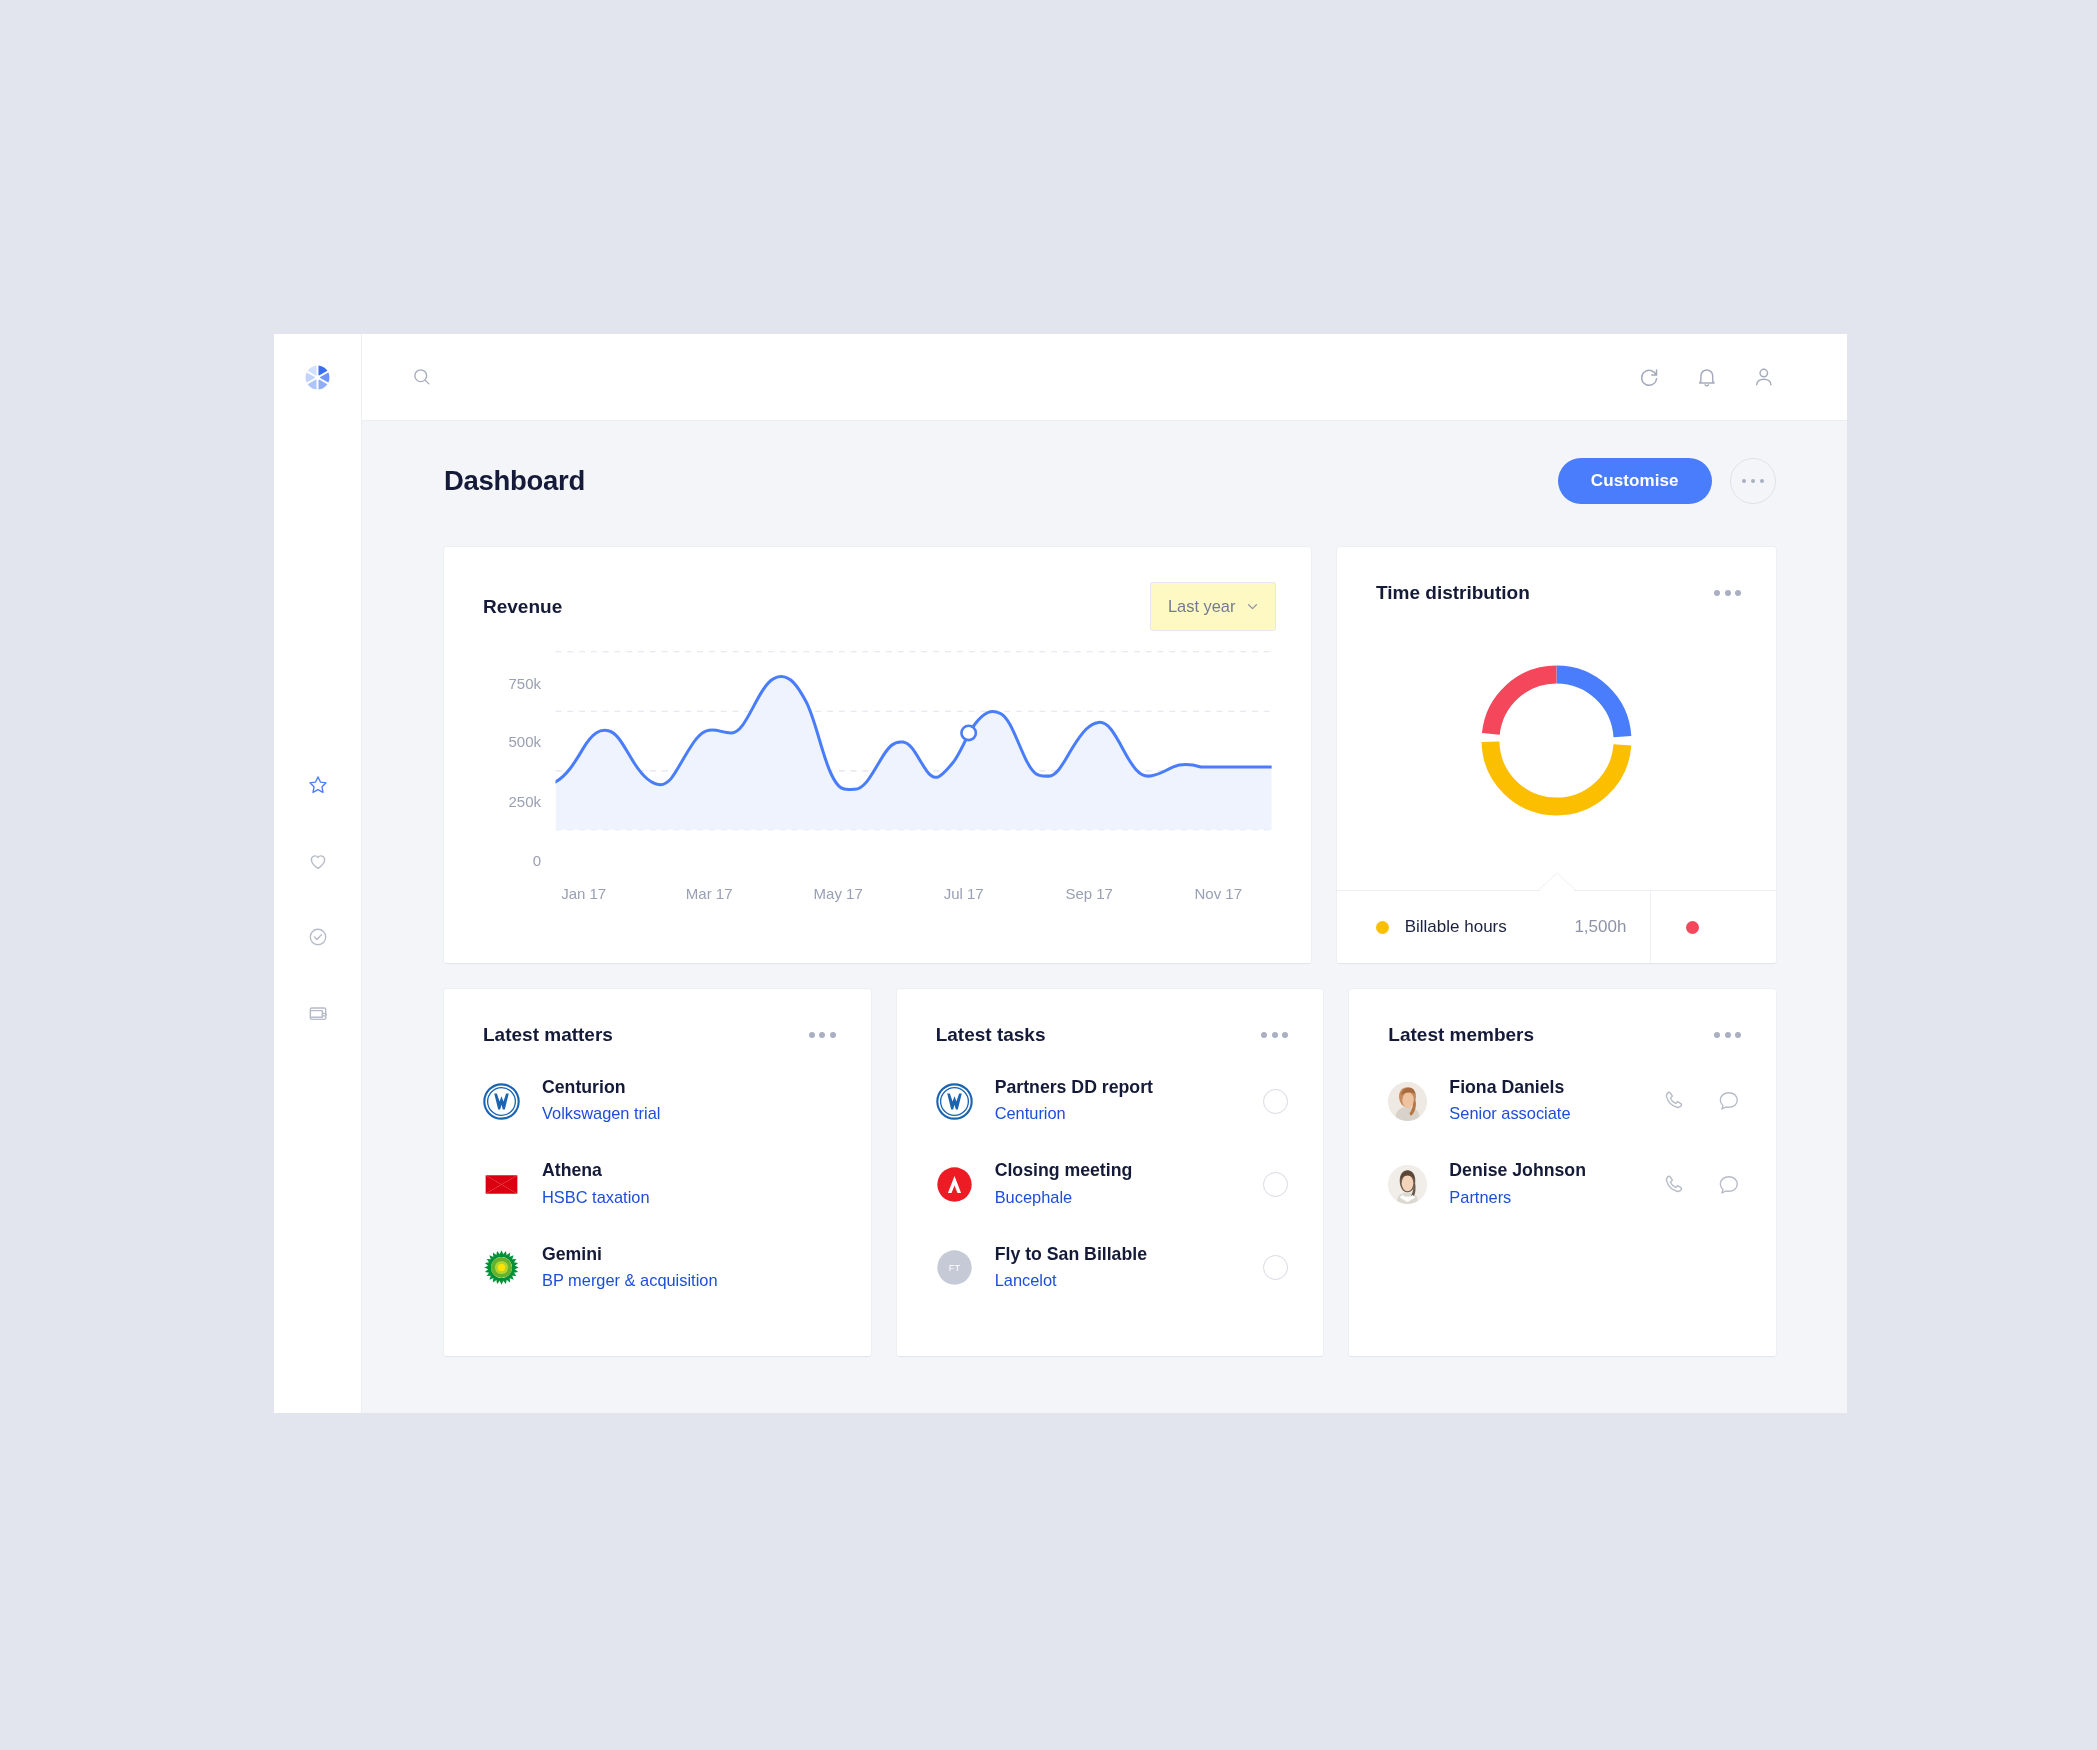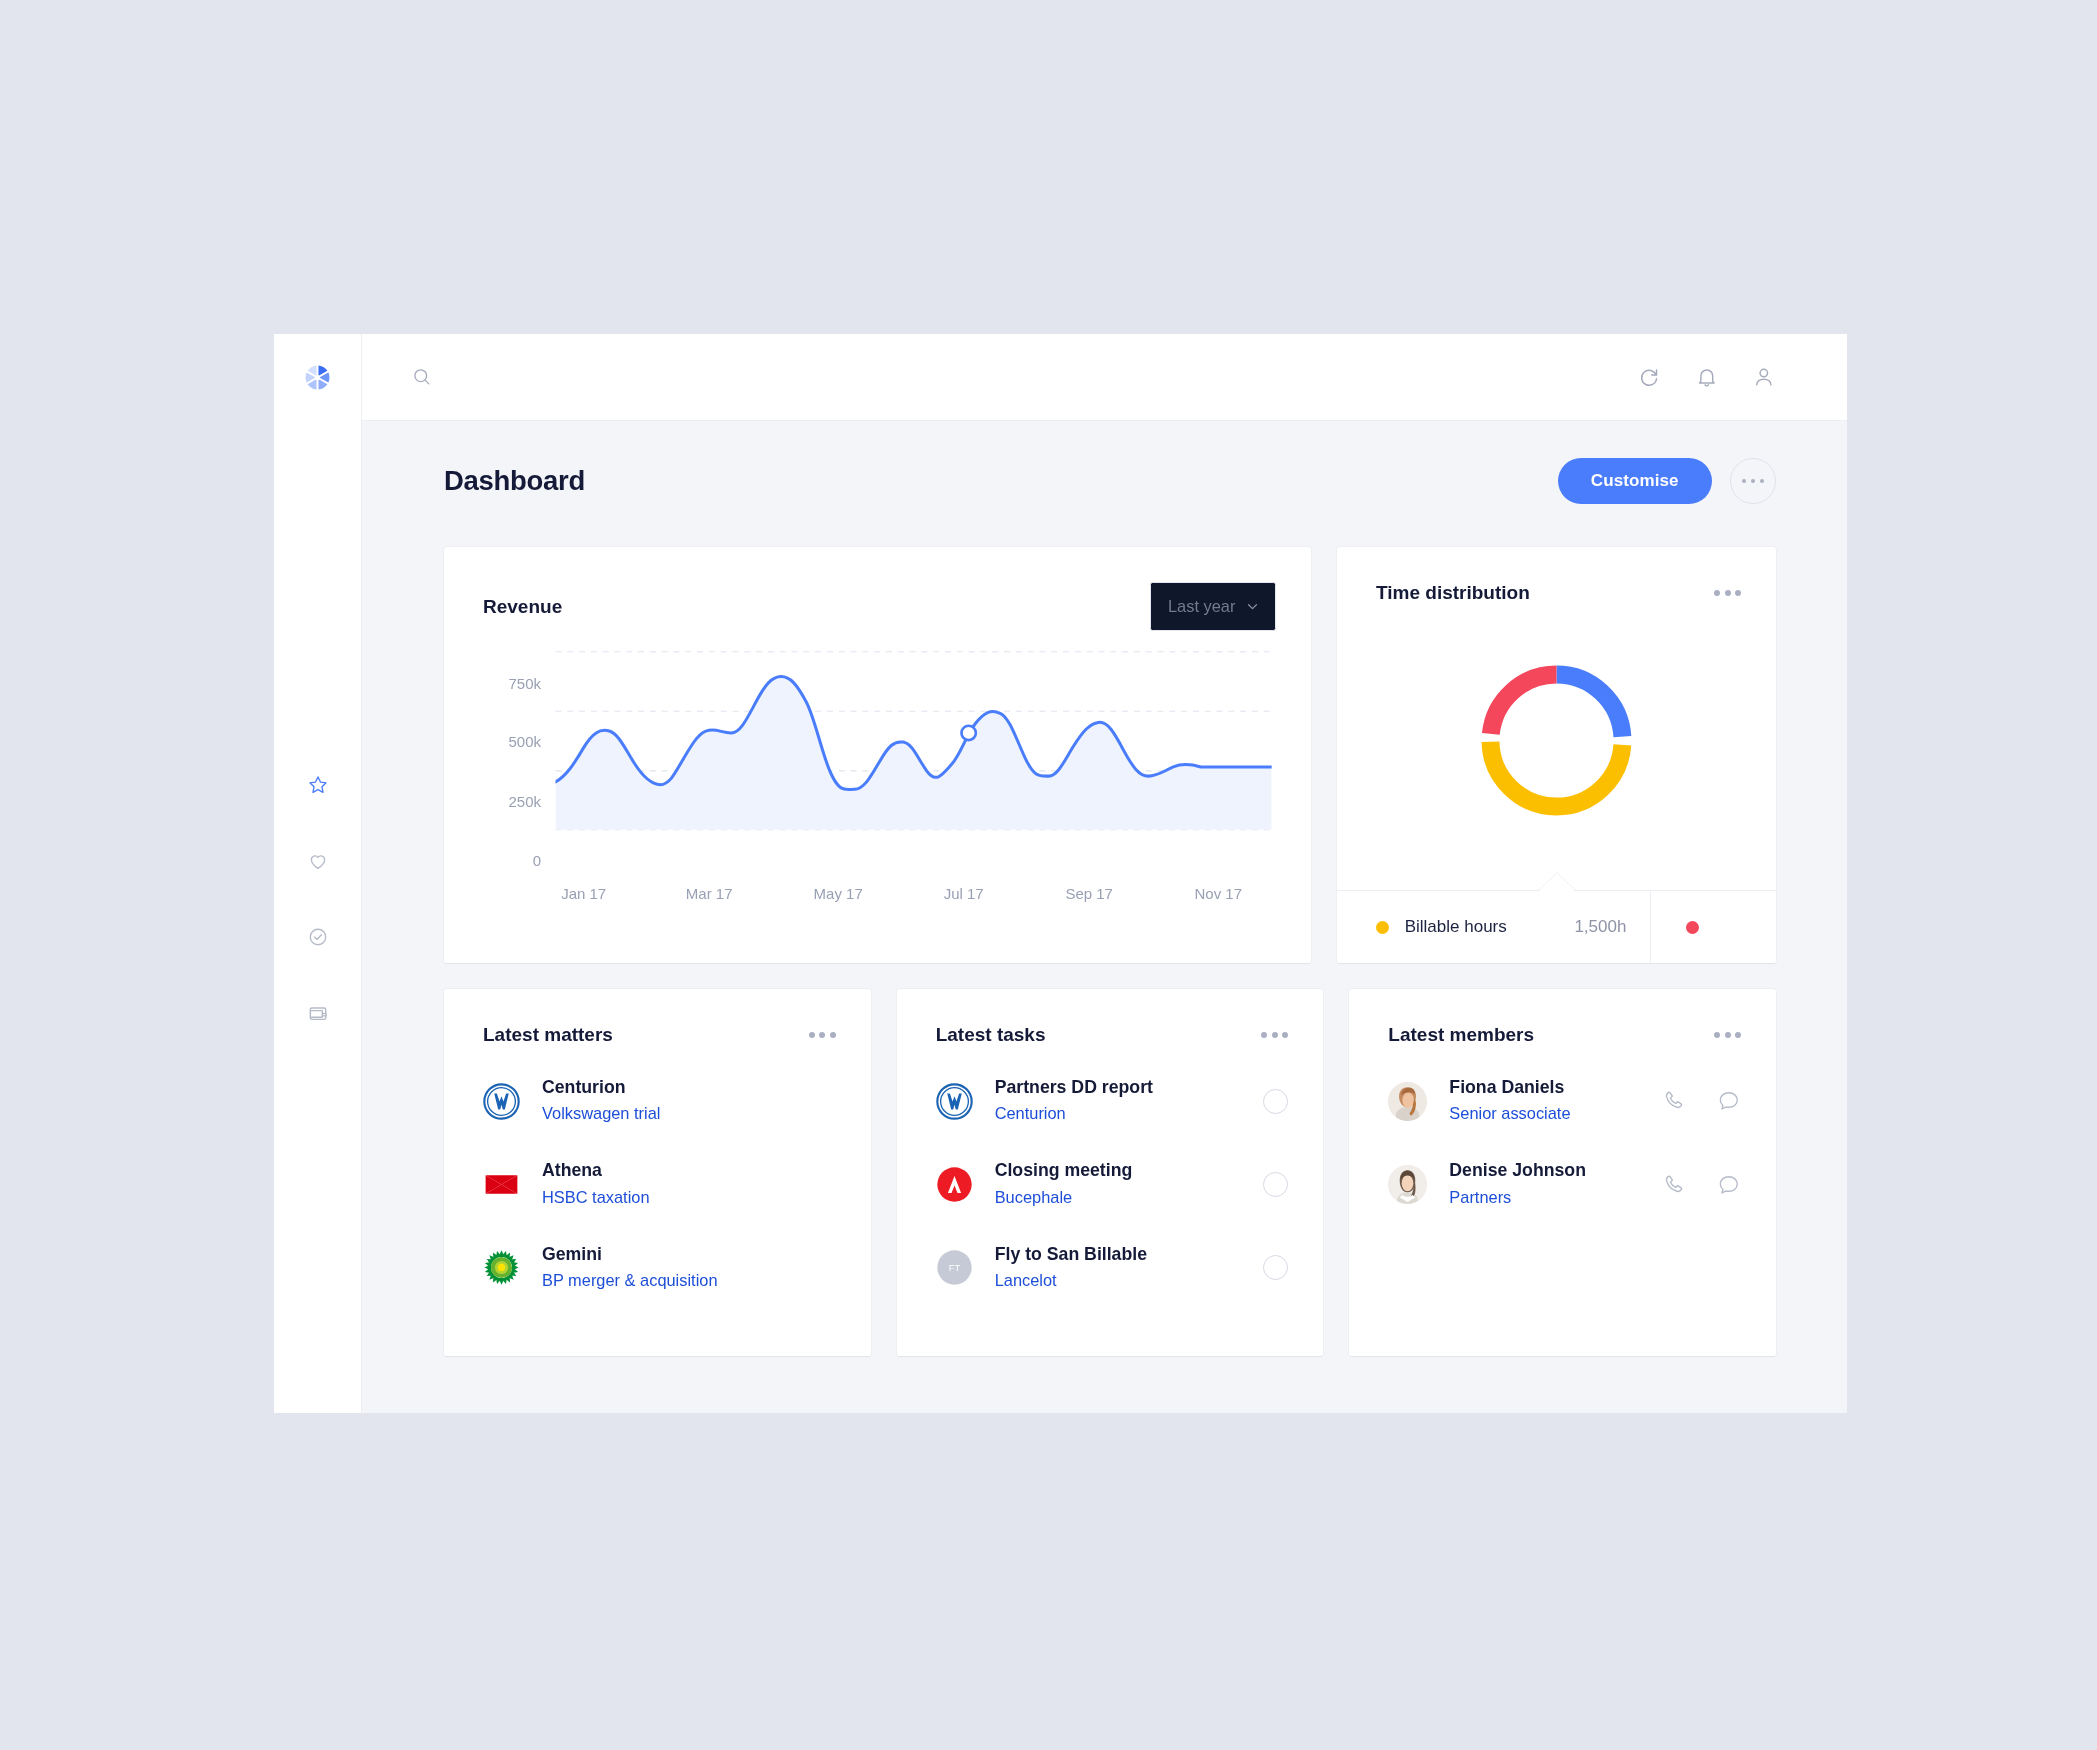--- a/index.html
+++ b/index.html
@@ -114,21 +114,21 @@
     padding: 35px 35px 0 39px;
   }
   .card-title { font-size: 19px; font-weight: 600; color: #141a38; }
 
   
   .card-revenue { flex: 0 0 867px; height: 416px; position: relative; }
   .select {
     border: 0.7px solid #e4e7ee; border-radius: 2.6px;
     height: 49px; width: 126px;
     display: flex; align-items: center; justify-content: space-between;
-    padding: 0 14.4px 0 17px; cursor: pointer; background: #0f172a; text-align: right;
+    padding: 0 14.4px 0 17px; cursor: pointer; background: #fef9c3; text-align: right;
   }
   .select span { font-size: 16.4px; color: #737a92; }
   .select svg { width: 17px; height: 17px; }
   .chart-area { position: relative; height: 275px; margin-top: 5.2px; }
   .chart-svg { position: absolute; left: 0; top: 0; width: 100%; height: 100%; }
   .ylab {
     position: absolute; right: 0; transform: translateY(-50%);
     font-size: 15px; color: #9aa0b4; text-align: right;
   }
   .ylabs { position: absolute; left: 39px; top: 0; width: 58px; height: 100%; }

